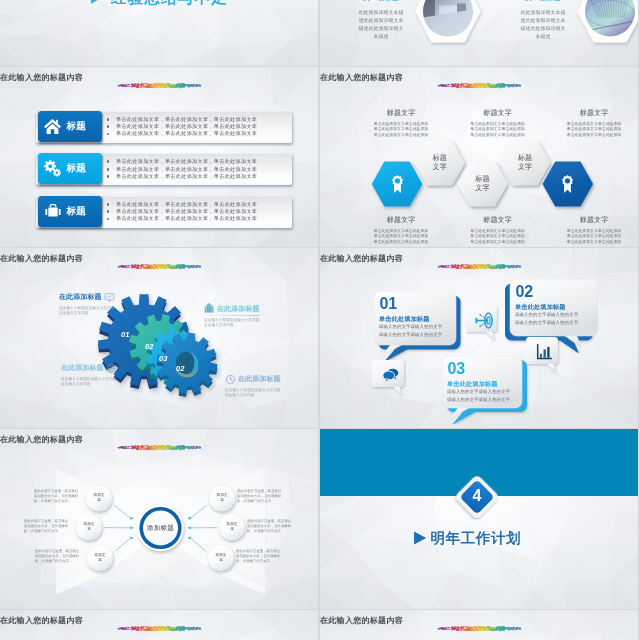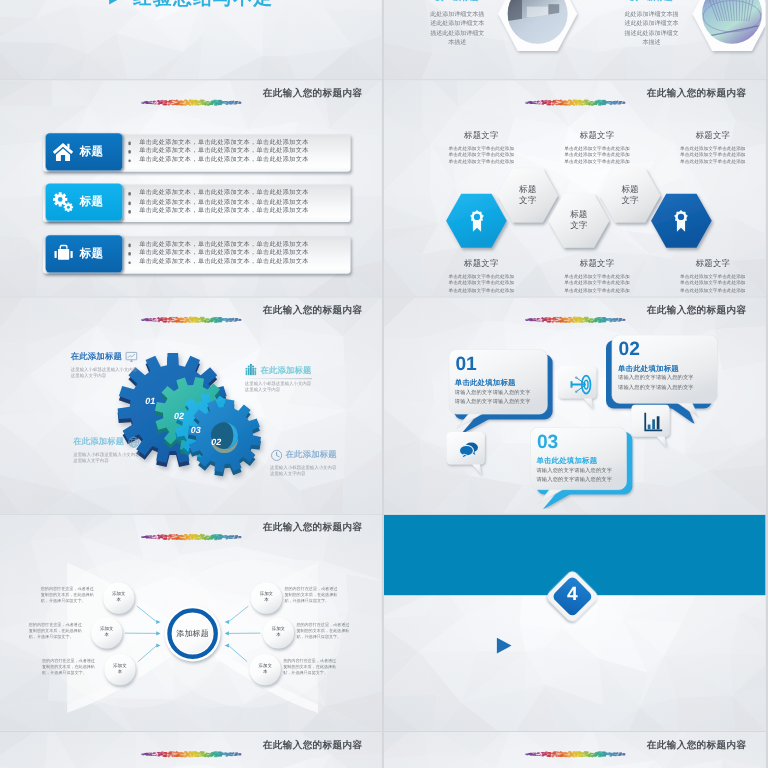--- a/index.html
+++ b/index.html
@@ -6,21 +6,21 @@
   body{width:640px;height:640px;background:#d4d7db;font-family:"Liberation Sans",sans-serif;overflow:hidden;}
   .grid{position:absolute;left:0;top:-114px;width:640px;}
   .row{position:relative;width:640px;height:180px;margin-bottom:1px;}
   .slide{position:absolute;top:0;width:318px;height:180px;overflow:hidden;background:#edeff1;}
   .slide.col0{left:0;} .slide.col1{left:320px;}
   svg.bg{position:absolute;left:0;top:0;display:block;}
   .sheen{position:absolute;left:0;top:0;width:318px;height:180px;
      background:radial-gradient(120% 85% at 52% 42%, rgba(255,255,255,.55) 0%, rgba(255,255,255,.18) 45%, rgba(205,212,222,.22) 100%);
      pointer-events:none;}
   
-  .stitle{position:absolute;left:0;right:16px;top:4.6px;text-align:right;font-size:8.0px;
+  .stitle{position:absolute;left:0;right:0;top:4.6px;text-align:left;font-size:8.0px;
      color:#4b5056;font-weight:bold;letter-spacing:.3px;}
   .rainbow{position:absolute;left:50%;top:14.5px;transform:translateX(-50%);}
   
   .cov-title{position:absolute;font-size:15.5px;font-weight:bold;color:#2bb0e0;letter-spacing:1.2px;white-space:nowrap;}
   .imgcap{position:absolute;text-align:center;}
   .imgcap .h{font-size:6.8px;font-weight:bold;color:#3fb6e2;letter-spacing:.4px;}
   .imgcap .b{font-size:5.0px;color:#787d84;line-height:8.0px;width:47px;margin:5px auto 0;}
   
   .ibar{position:absolute;left:36px;width:256px;height:32px;}
   .ibar .sheet{position:absolute;left:0;top:1px;width:256px;height:31px;border-radius:2.5px;
@@ -1969,20 +1969,21 @@
               <stop offset="1" stop-color="#0f63b4"></stop>
             </linearGradient>
           </defs>
           <rect x="9.8" y="9.8" width="32.4" height="32.4" rx="5.2" transform="rotate(45 26 26)" fill="#f3f4f6" filter="url(#dsh)"></rect>
           <rect x="13.6" y="13.6" width="24.8" height="24.8" rx="4.4" transform="rotate(45 26 26)" fill="url(#dg)"></rect>
         </svg>
         <div class="dnum" style="left:131px;top:58px;width:52px">4</div>
         <svg style="position:absolute;left:92px;top:101px" width="16" height="16" viewBox="0 0 20 20">
           <polygon points="2.6,1.8 17.8,10 2.6,18.2" fill="#1f6fb6"></polygon>
         </svg>
+        <div class="dhead" style="left:110.5px;top:100px">明年工作计划</div>
       </div>
     </div>
     <div class="row">
       <div class="slide col0">
         <svg class="bg" viewBox="0 0 318 180" width="318" height="180" preserveAspectRatio="none">
           <polygon points="-8,-8 40.5,-8 -8,25.2" fill="#dfe2e6"></polygon>
           <polygon points="40.5,-8 37,41 -8,25.2" fill="#e4e7eb"></polygon>
           <polygon points="40.5,-8 83.4,-8 66.4,35.6" fill="#e5e7eb"></polygon>
           <polygon points="40.5,-8 66.4,35.6 37,41" fill="#e8ebef"></polygon>
           <polygon points="83.4,-8 112.9,-8 66.4,35.6" fill="#e5e8ec"></polygon>

